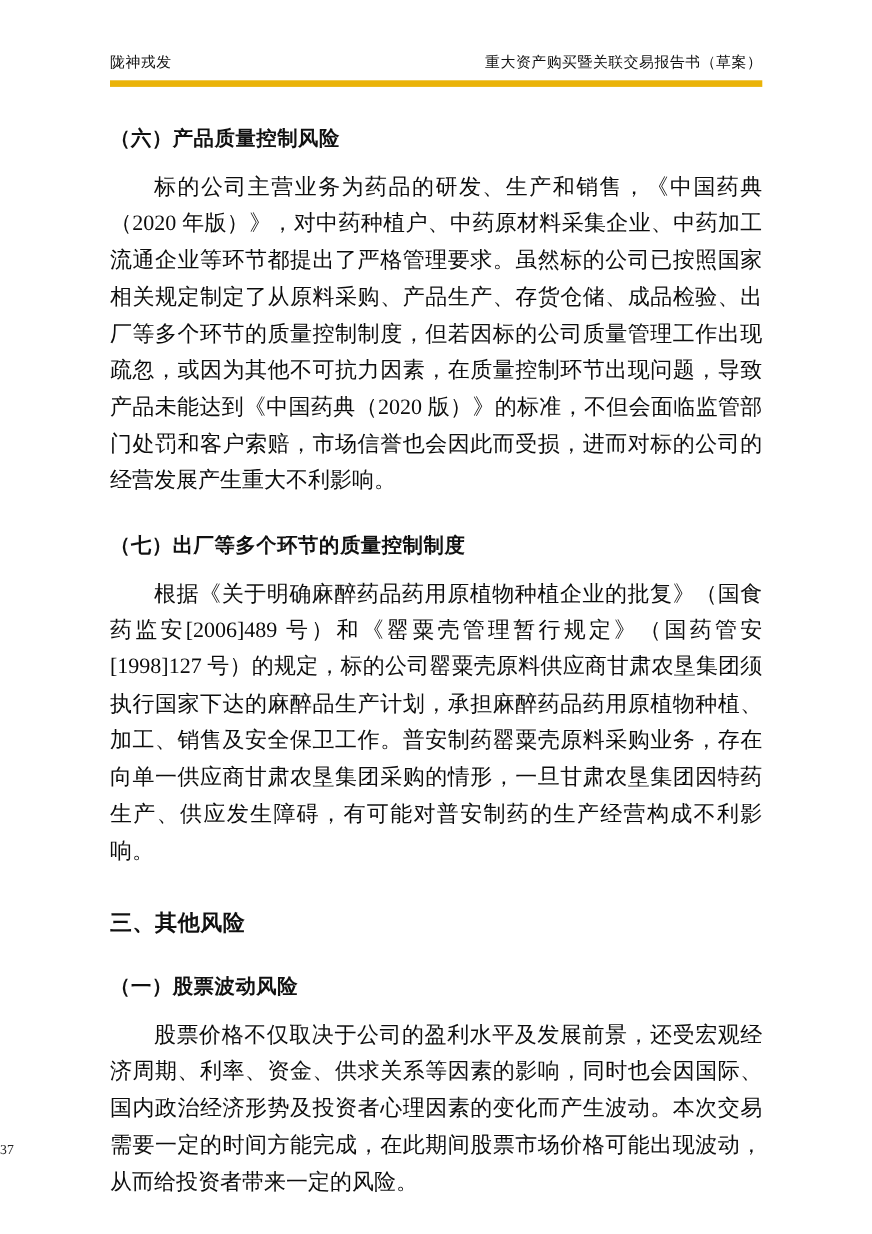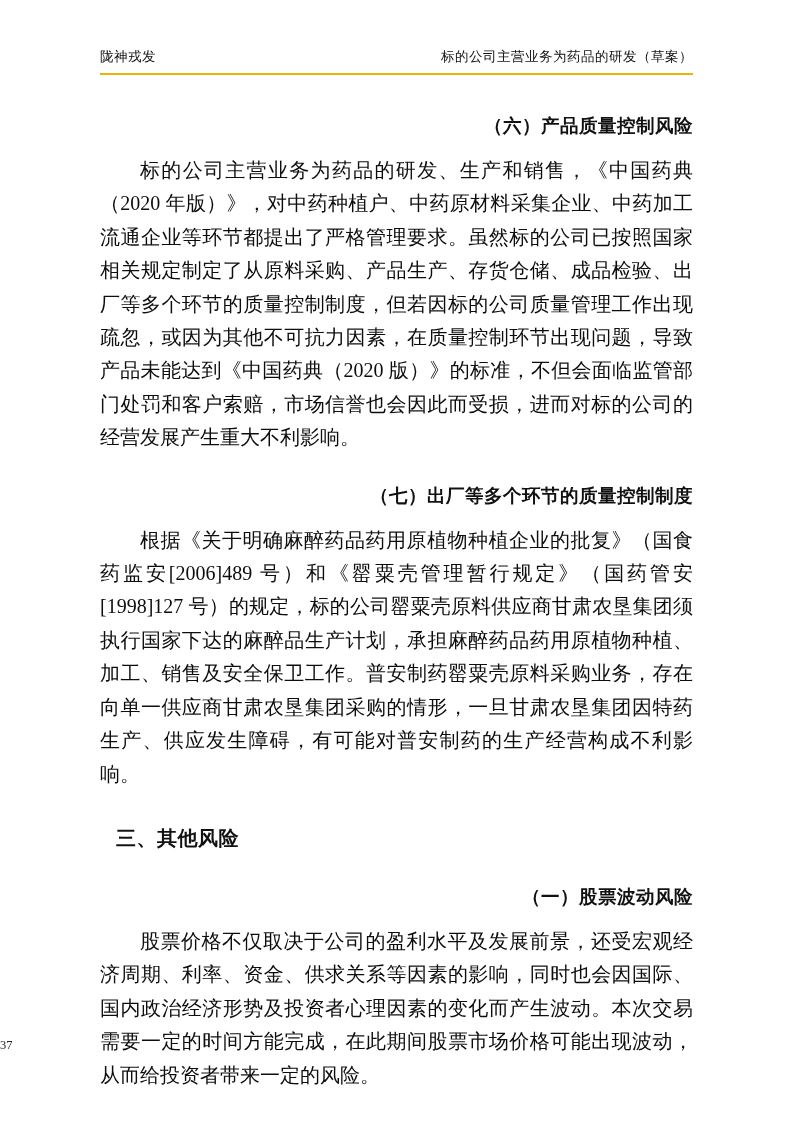--- a/index.html
+++ b/index.html
@@ -16,43 +16,42 @@
     position: absolute;
     top: 48px;
     left: 100px;
     width: 593px;
     display: flex;
     justify-content: space-between;
     align-items: baseline;
     font-size: 13.5px;
     letter-spacing: 0.5px;
     padding-bottom: 7px;
-    border-bottom: 2px solid #eab308;
+    border-bottom: 6px solid #eab308;
   }
   .doc-body {
     position: absolute;
     top: 75px;
     left: 100px;
     width: 593px;
   }
   .h-sub {
     font-family: "Liberation Sans", "DejaVu Sans", sans-serif;
     font-weight: bold;
     font-size: 18.5px;
     letter-spacing: 0.5px;
     margin: 0;
     padding: 0;
-    text-align: right;
   }
   .h-chapter {
     font-family: "Liberation Sans", "DejaVu Sans", sans-serif;
     font-weight: bold;
     font-size: 20px;
     letter-spacing: 0.5px;
-    margin: 16px;
+    margin: 0;
     padding: 0;
   }
   .heading-6   { margin-top: 38px; }
   .heading-7   { margin-top: 28px; }
   .heading-ch3 { margin-top: 34px; }
   .heading-1   { margin-top: 32px; }
   .heading-2   { margin-top: 40px; }
   .para {
     margin: 16px 0 0 0;
     font-size: 20px;
@@ -71,21 +70,21 @@
     color: #222222;
   }
 </style>
 </head>
 <body>
 
 <div class="page">
 
   <header class="doc-header">
     <span>陇神戎发</span>
-    <span>标的公司主营业务为药品的研发（草案）</span>
+    <span>重大资产购买暨关联交易报告书（草案）</span>
   </header>
 
   <main class="doc-body">
 
     <h2 class="h-sub heading-6">（六）产品质量控制风险</h2>
     <p class="para">标的公司主营业务为药品的研发、生产和销售，《中国药典（2020 年版）》，对中药种植户、中药原材料采集企业、中药加工流通企业等环节都提出了严格管理要求。虽然标的公司已按照国家相关规定制定了从原料采购、产品生产、存货仓储、成品检验、出厂等多个环节的质量控制制度，但若因标的公司质量管理工作出现疏忽，或因为其他不可抗力因素，在质量控制环节出现问题，导致产品未能达到《中国药典（2020 版）》的标准，不但会面临监管部门处罚和客户索赔，市场信誉也会因此而受损，进而对标的公司的经营发展产生重大不利影响。</p>
 
     <h2 class="h-sub heading-7">（七）出厂等多个环节的质量控制制度</h2>
     <p class="para">根据《关于明确麻醉药品药用原植物种植企业的批复》（国食药监安[2006]489 号）和《罂粟壳管理暂行规定》（国药管安[1998]127 号）的规定，标的公司罂粟壳原料供应商甘肃农垦集团须执行国家下达的麻醉品生产计划，承担麻醉药品药用原植物种植、加工、销售及安全保卫工作。普安制药罂粟壳原料采购业务，存在向单一供应商甘肃农垦集团采购的情形，一旦甘肃农垦集团因特药生产、供应发生障碍，有可能对普安制药的生产经营构成不利影响。</p>
 

